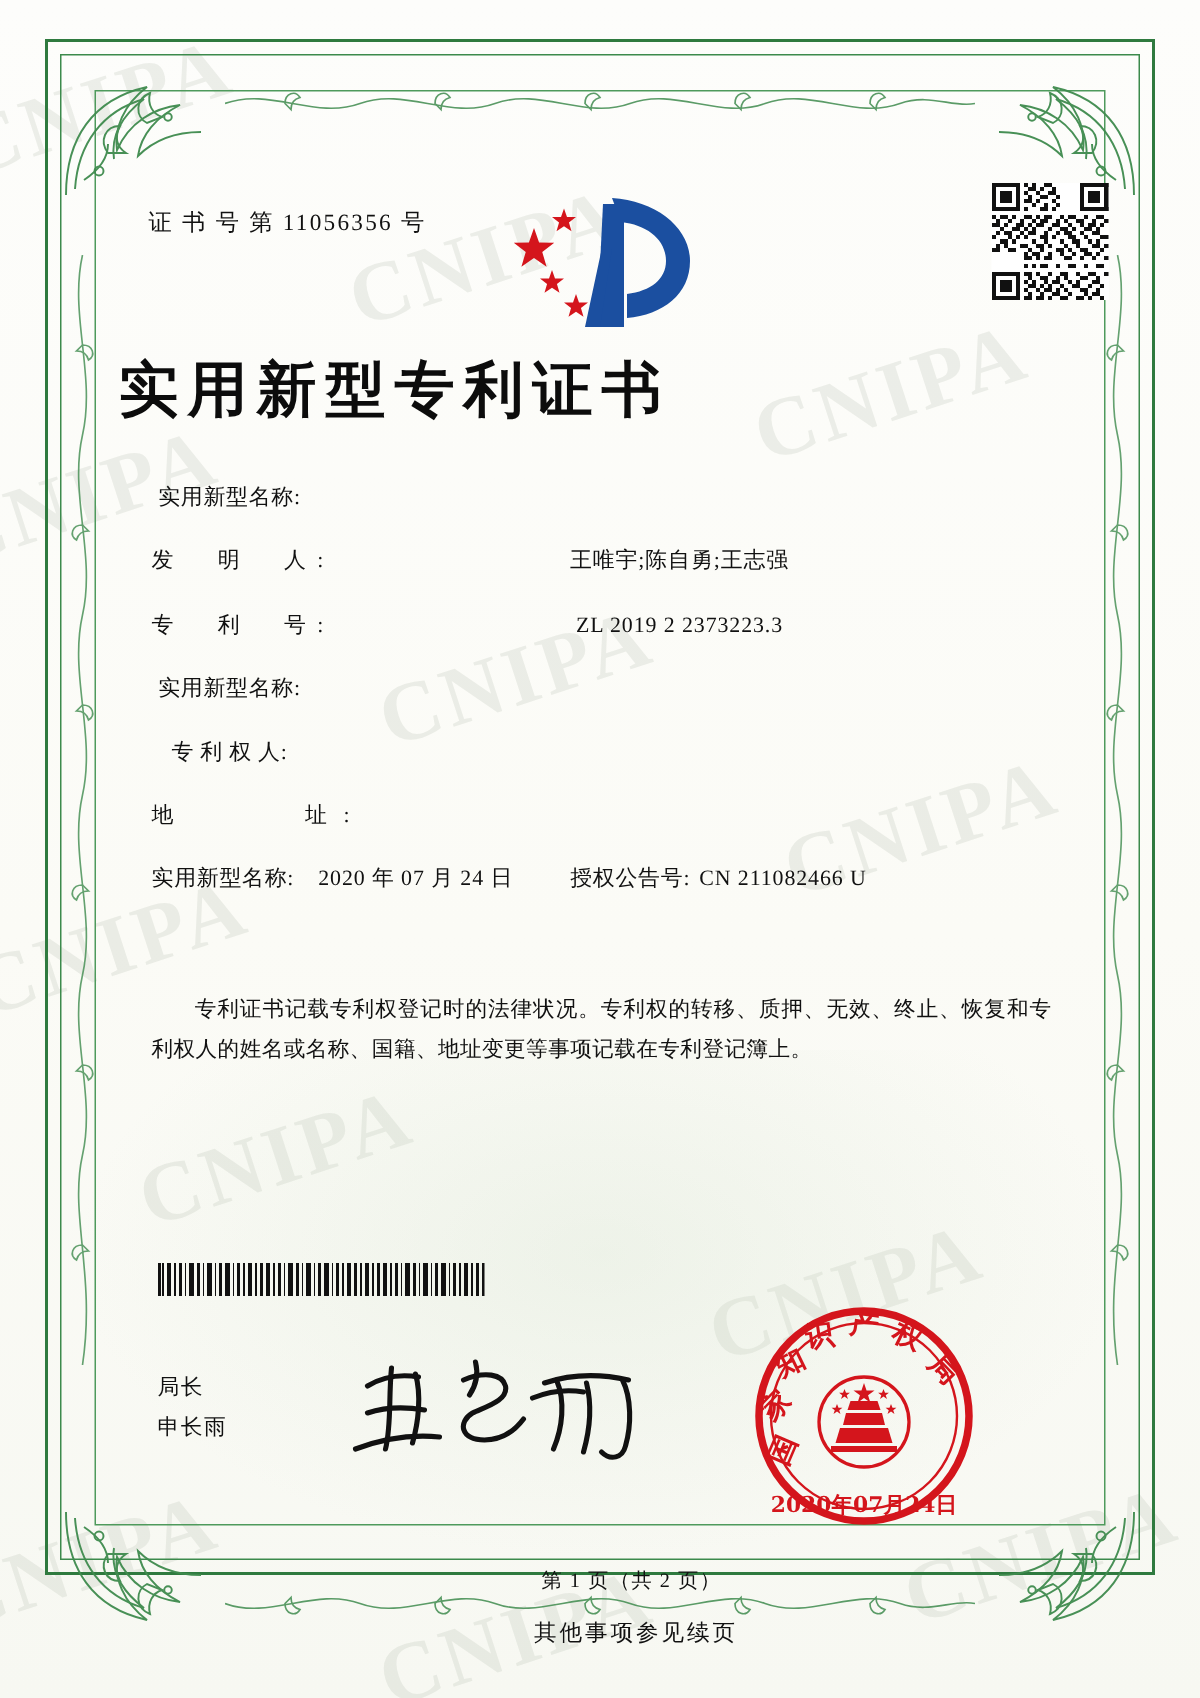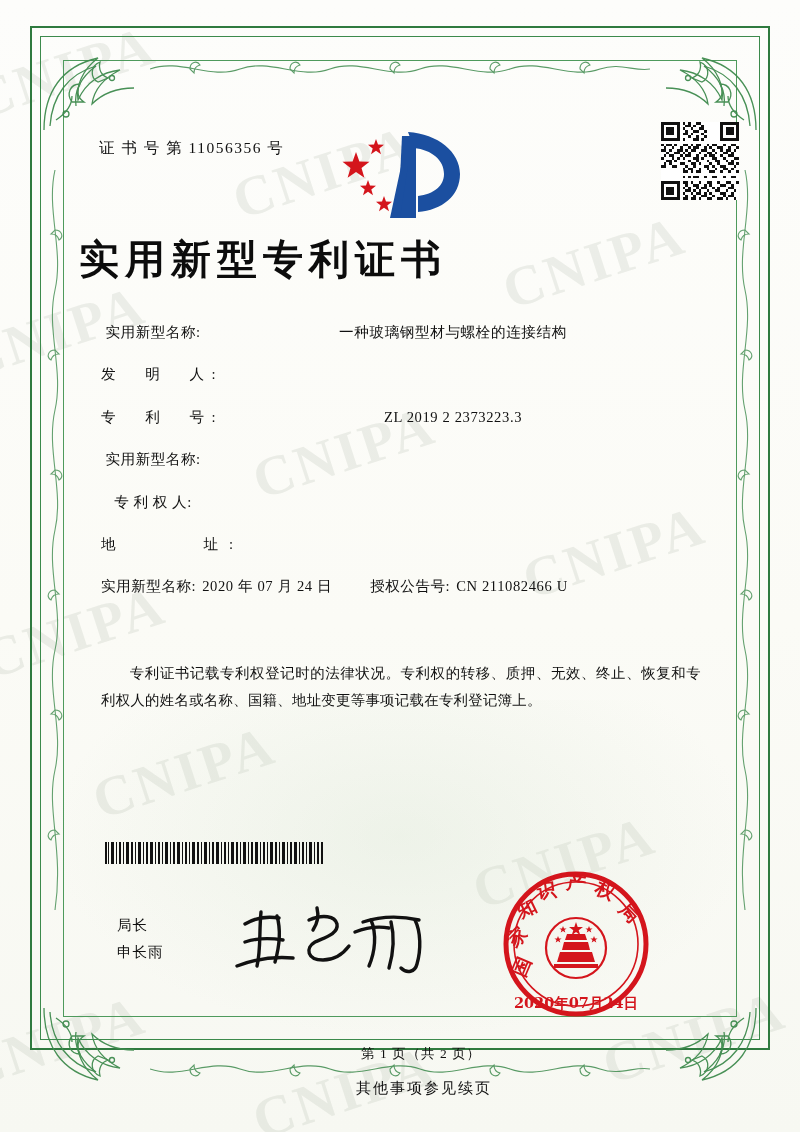--- a/index.html
+++ b/index.html
@@ -231,21 +231,20 @@
 
   
   .sign-block {
     position: absolute;
     left: 42px;
     top: 852px;
     font-size: 14.5px;
     line-height: 1.85;
     letter-spacing: 1px;
     color: #111;
-    margin-left: 12px;
   }
   .signature {
     position: absolute;
     left: 168px;
     top: 838px;
     width: 220px;
     height: 84px;
     color: #111;
   }
   .signature svg { width: 100%; height: 100%; display: block; }
@@ -620,25 +619,25 @@
         </g>
       </svg>
     </div>
 
     <div class="title">实用新型专利证书</div>
 
     <div class="fields">
 
       <div class="field-row">
         <div class="f-label">实用新型名称:</div>
-        <div class="f-value">一种玻璃钢型材与螺栓的连接结构</div>
       </div>
 
       <div class="field-row">
         <div class="f-label sp1">发　明　人:</div>
+        <div class="f-value">王唯宇;陈自勇;王志强</div>
       </div>
 
       <div class="field-row">
         <div class="f-label sp1">专　利　号:</div>
         <div class="f-value">ZL 2019 2 2373223.3</div>
       </div>
 
       <div class="field-row">
         <div class="f-label">实用新型名称:</div>
       </div>
@@ -646,21 +645,21 @@
       <div class="field-row">
         <div class="f-label">专 利 权 人:</div>
       </div>
 
       <div class="field-row">
         <div class="f-label sp2">地　　　址:</div>
       </div>
 
       <div class="grant-row">
         <div class="g-label">实用新型名称:</div>
-        <div class="g-value" style="margin-left:6px;">2020 年 07 月 24 日</div>
+        <div class="g-value" style="margin-left:16px;">2020 年 07 月 24 日</div>
         <div class="g-gap"></div>
         <div class="g-label">授权公告号:</div>
         <div class="g-value" style="margin-left:6px;font-family:Liberation Serif, serif;">CN 211082466 U</div>
       </div>
 
     </div>
 
     <div class="paras">
       <p>专利证书记载专利权登记时的法律状况。专利权的转移、质押、无效、终止、恢复和专利权人的姓名或名称、国籍、地址变更等事项记载在专利登记簿上。</p>
     </div>

